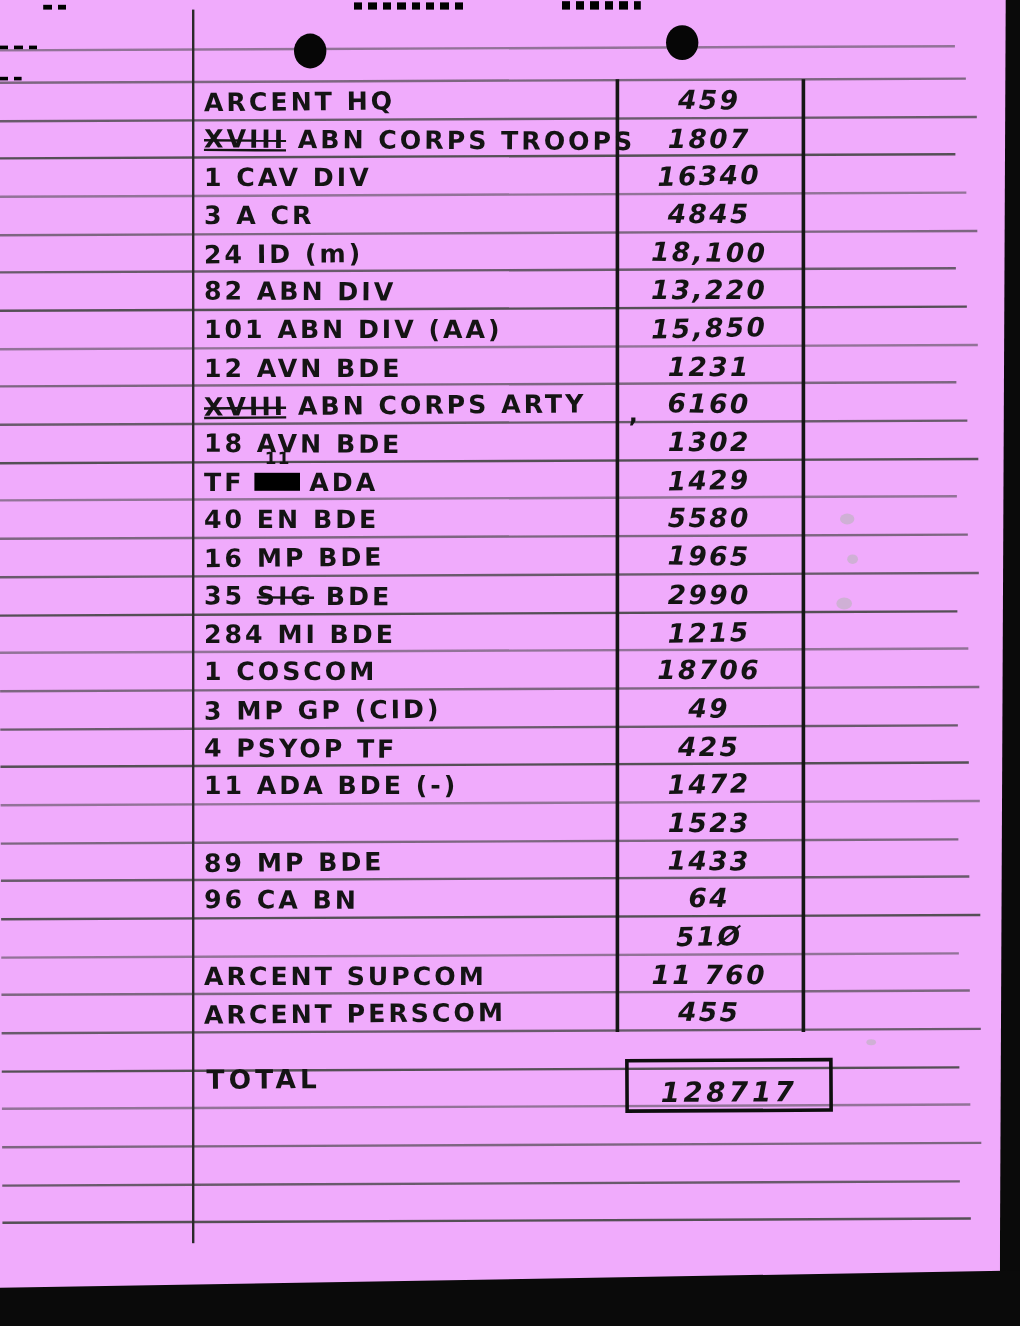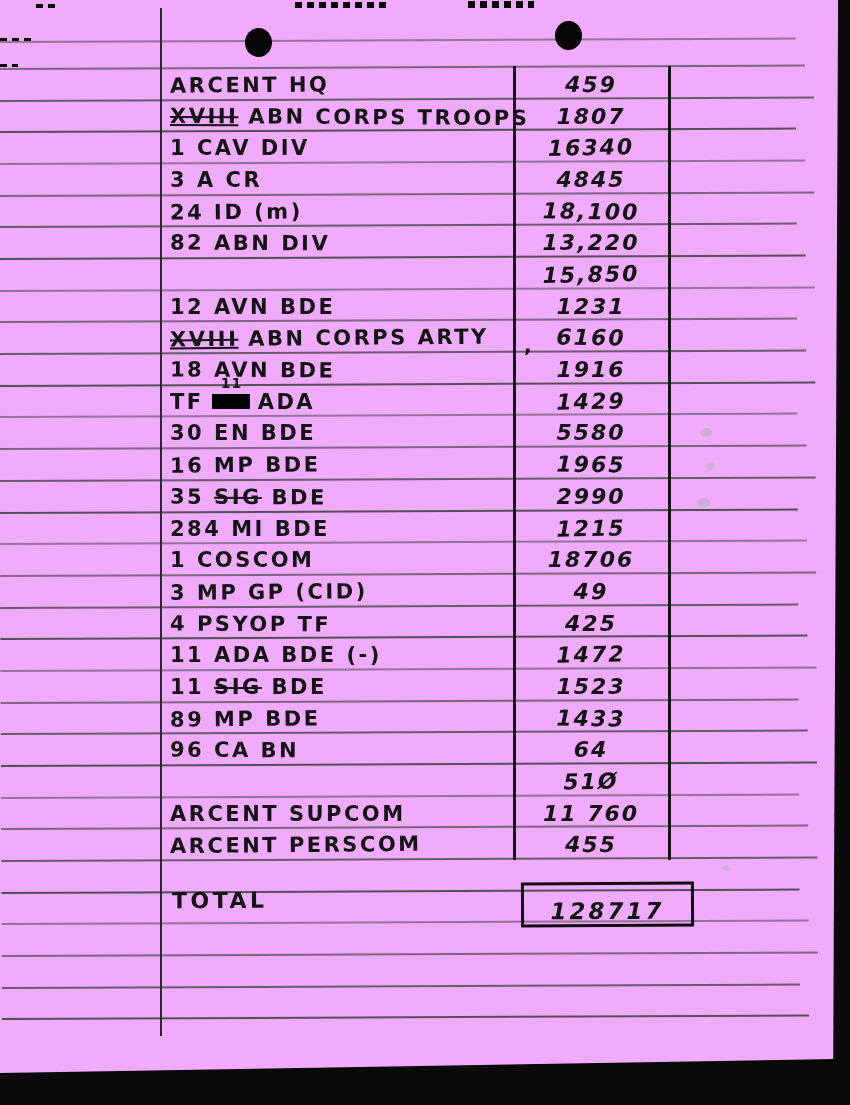--- a/index.html
+++ b/index.html
@@ -131,41 +131,42 @@
       </div>
       <div class="trow" style="top: 194.72px;">
         <span class="unit">24 ID (m)</span>
         <span class="val">18,100</span>
       </div>
       <div class="trow" style="top: 226.4px;">
         <span class="unit">82 ABN DIV</span>
         <span class="val">13,220</span>
       </div>
       <div class="trow" style="top: 258.08px;">
+        <span class="unit">101 ABN DIV (AA)</span>
         <span class="val">15,850</span>
       </div>
       <div class="trow" style="top: 289.76px;">
         <span class="unit">12 AVN BDE</span>
         <span class="val">1231</span>
       </div>
       <div class="trow" style="top: 321.44px;">
         <span class="unit"><s class="stk u">XVIII</s> ABN CORPS ARTY</span>
         <span class="val">6160</span>
         <span class="vmark">,</span>
       </div>
       <div class="trow" style="top: 353.12px;">
         <span class="unit">18 AVN BDE</span>
-        <span class="val">1916</span>
+        <span class="val">1302</span>
       </div>
       <div class="trow" style="top: 384.8px;">
         <span class="unit">TF<span class="redact"><span class="note">11</span></span>ADA</span>
         <span class="val">1429</span>
       </div>
       <div class="trow" style="top: 416.48px;">
-        <span class="unit">30 EN BDE</span>
+        <span class="unit">40 EN BDE</span>
         <span class="val">5580</span>
       </div>
       <div class="trow" style="top: 448.16px;">
         <span class="unit">16 MP BDE</span>
         <span class="val">1965</span>
       </div>
       <div class="trow" style="top: 479.84px;">
         <span class="unit">35 <s class="stk">SIG</s> BDE</span>
         <span class="val">2990</span>
       </div>
@@ -183,21 +184,20 @@
       </div>
       <div class="trow" style="top: 606.56px;">
         <span class="unit">4 PSYOP TF</span>
         <span class="val">425</span>
       </div>
       <div class="trow" style="top: 638.24px;">
         <span class="unit">11 ADA BDE (-)</span>
         <span class="val">1472</span>
       </div>
       <div class="trow" style="top: 669.92px;">
-        <span class="unit">11 <s class="stk">SIG</s> BDE</span>
         <span class="val">1523</span>
       </div>
       <div class="trow" style="top: 701.6px;">
         <span class="unit">89 MP BDE</span>
         <span class="val">1433</span>
       </div>
       <div class="trow" style="top: 733.28px;">
         <span class="unit">96 CA BN</span>
         <span class="val">64</span>
       </div>

